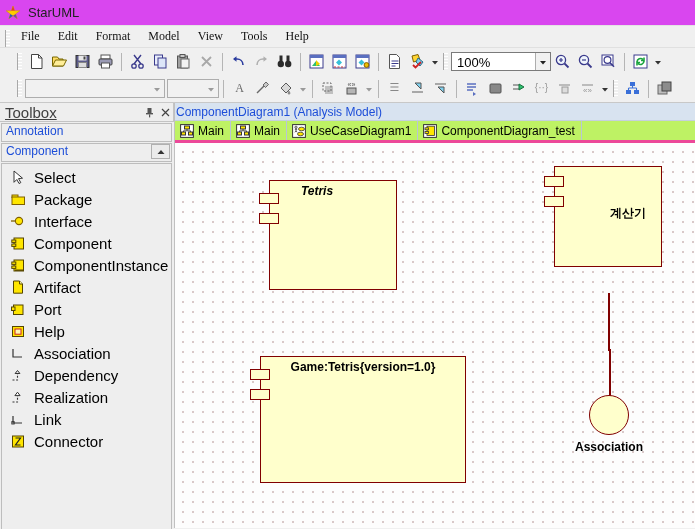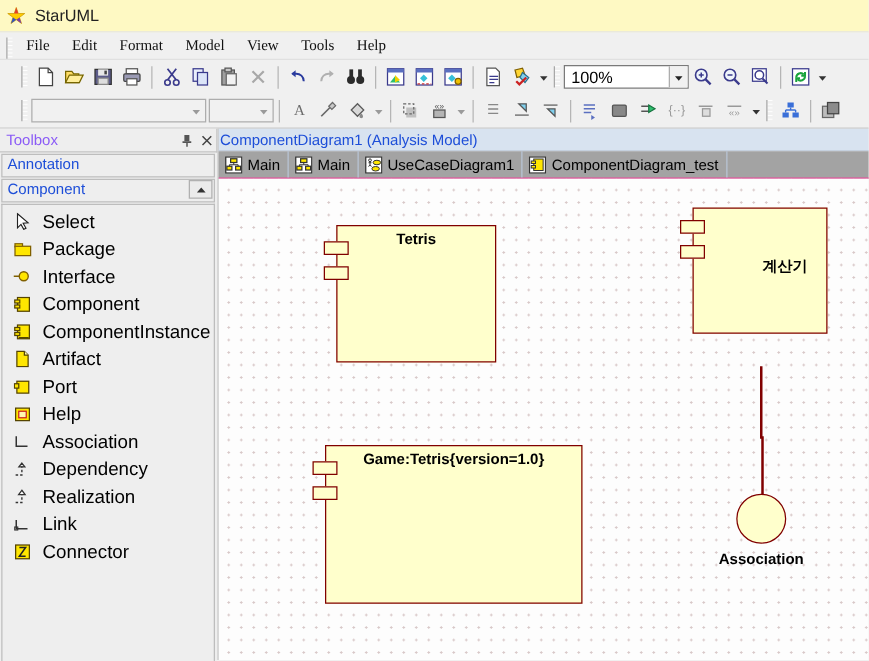--- a/index.html
+++ b/index.html
@@ -9,21 +9,21 @@
     overflow: hidden;
     font-family: "Liberation Sans", sans-serif;
     font-size: 12px;
     background: #f0f0f0;
   }
   #app { position: relative; width: 695px; height: 529px; background: #f0f0f0; }
 
   
   .titlebar {
     height: 26px; display: flex; align-items: center;
-    padding-left: 5px; background: #fef9c3;
+    padding-left: 5px; background: #d946ef;
     border-bottom: 1px solid #e3e3e3;
   }
   .star-logo { width: 16px; height: 16px; margin-right: 7px; flex: none; }
   .app-title { font-size: 13px; color: #222; }
 
   
   .menubar {
     height: 22px; display: flex; align-items: center;
     background: #f0f0f0; padding-left: 12px;
     border-bottom: 1px solid #e0e0e0;
@@ -75,21 +75,21 @@
   .main { display: flex; height: 425px; }
 
   
   .toolbox { width: 175px; flex: none; background: #eeeeee;
              border-right: 1px solid #c0c0c0; }
   .tbx-header {
     height: 19px; display: flex; align-items: center;
     background: #eeeeee; border: 1px solid #c3c3c3;
     border-left: 0; border-top: 0; padding-left: 5px;
   }
-  .tbx-header .t { flex: 1; font-size: 12px; color: #8b5cf6; }
+  .tbx-header .t { flex: 1; font-size: 15px; color: #404040; text-decoration: underline; }
   .tbx-ic { width: 16px; height: 16px; display: flex; align-items: center;
             justify-content: center; }
   .tbx-group {
     height: 19px; display: flex; align-items: flex-start; padding-left: 4px;
     background: #eeeeee; border: 1px solid #bdbdbd; margin: 1px 2px 0 1px;
     font-size: 12px; color: #1d4ed8;
   }
   .tbx-group .g-label { flex: 1; }
   .tbx-group .g-btn {
     width: 19px; height: 15px; border: 1px solid #b0b0b0; background: #ebebeb;
@@ -106,22 +106,22 @@
                    display: flex; align-items: center; justify-content: center; }
 
   
   .editor { flex: 1; display: flex; flex-direction: column; min-width: 0; }
   .diagram-title {
     height: 18px; background: #d8e3f0; display: flex; align-items: center;
     padding-left: 1px; font-size: 12px; color: #1d4ed8;
     border-bottom: 1px solid #c5d0de;
   }
   .tabbar {
-    height: 22px; background: #a3a3a3; display: flex; align-items: stretch;
-    border-bottom: 1px solid #ec4899;
+    height: 22px; background: #bef264; display: flex; align-items: stretch;
+    border-bottom: 3px solid #ec4899;
     text-align: right;
   }
   .tab {
     display: flex; align-items: center; padding: 0 6px 0 4px;
     font-size: 12px; color: #000; border-right: 1px solid #b9c5d6;
     cursor: default;
   }
   .tab .ticon { width: 15px; height: 15px; margin-right: 4px; flex: none;
                 display: flex; align-items: center; justify-content: center; }
   .canvas {
@@ -737,21 +737,21 @@
 
       <div class="canvas">
 
         <div class="link-line" style="left:433px; top:150px; height:58px;"></div>
         <div class="link-line" style="left:434px; top:206px; height:52px;"></div>
 
         <div class="cmp">
           <div class="cmp-body" style="left:94px; top:37px; width:128px; height:110px;"></div>
           <div class="cmp-tab" style="left:84px; top:50px;"></div>
           <div class="cmp-tab" style="left:84px; top:70px;"></div>
-          <div class="cmp-name" style="left:94px; top:41px; width:128px;">Tetris</div>
+          <div class="cmp-name" style="left:78px; top:41px; width:128px;font-style:italic;">Tetris</div>
         </div>
 
         <div class="cmp">
           <div class="cmp-body" style="left:379px; top:23px; width:108px; height:101px;"></div>
           <div class="cmp-tab" style="left:369px; top:33px;"></div>
           <div class="cmp-tab" style="left:369px; top:53px;"></div>
           <div class="cmp-name" style="left:399px; top:26px; width:108px;margin-top:36px;">계산기</div>
         </div>
 
         <div class="cmp">

